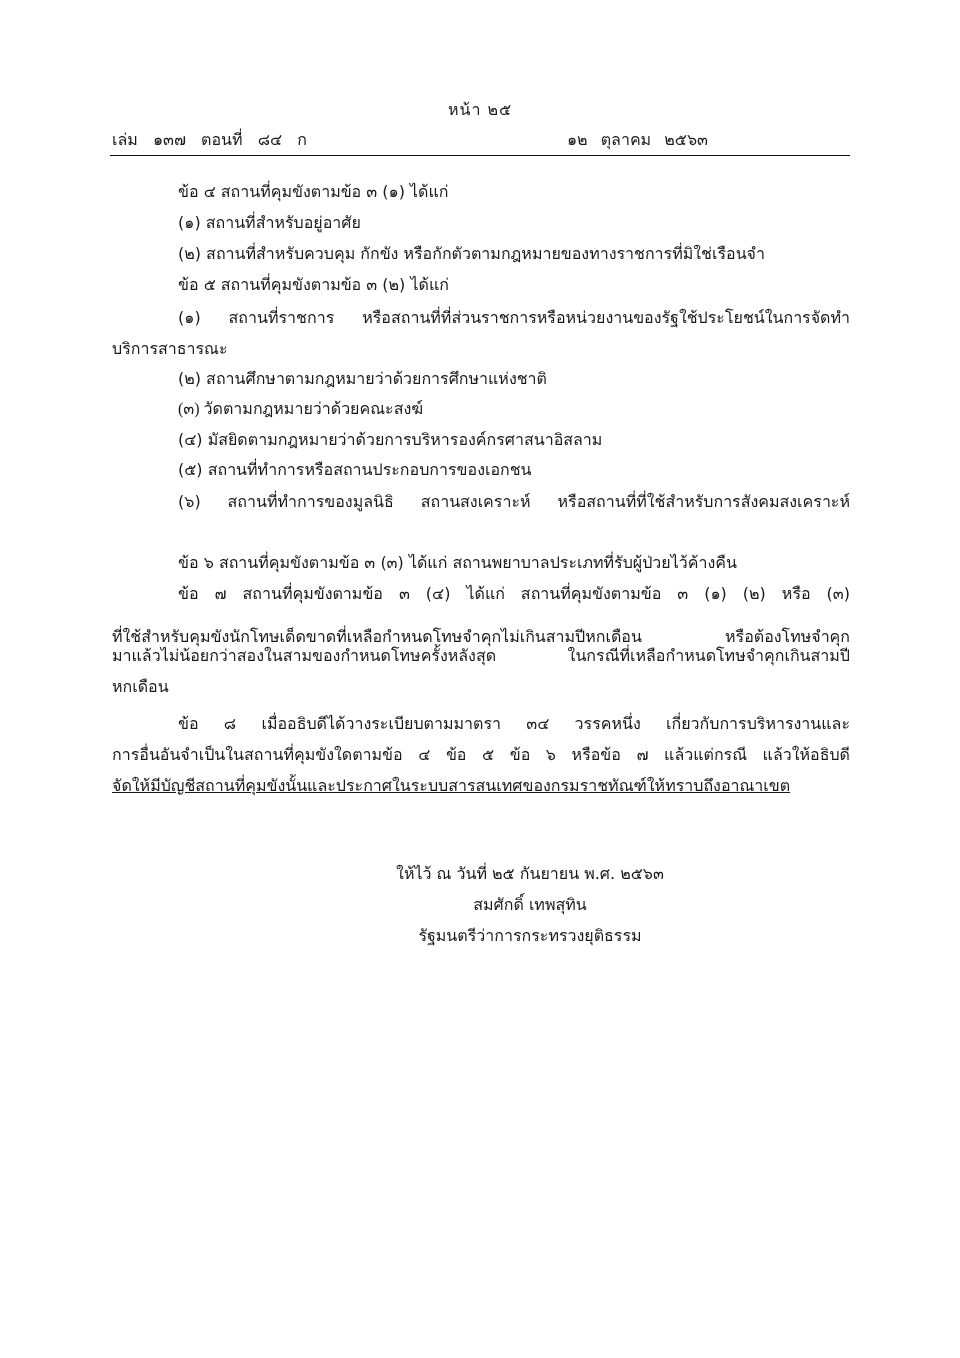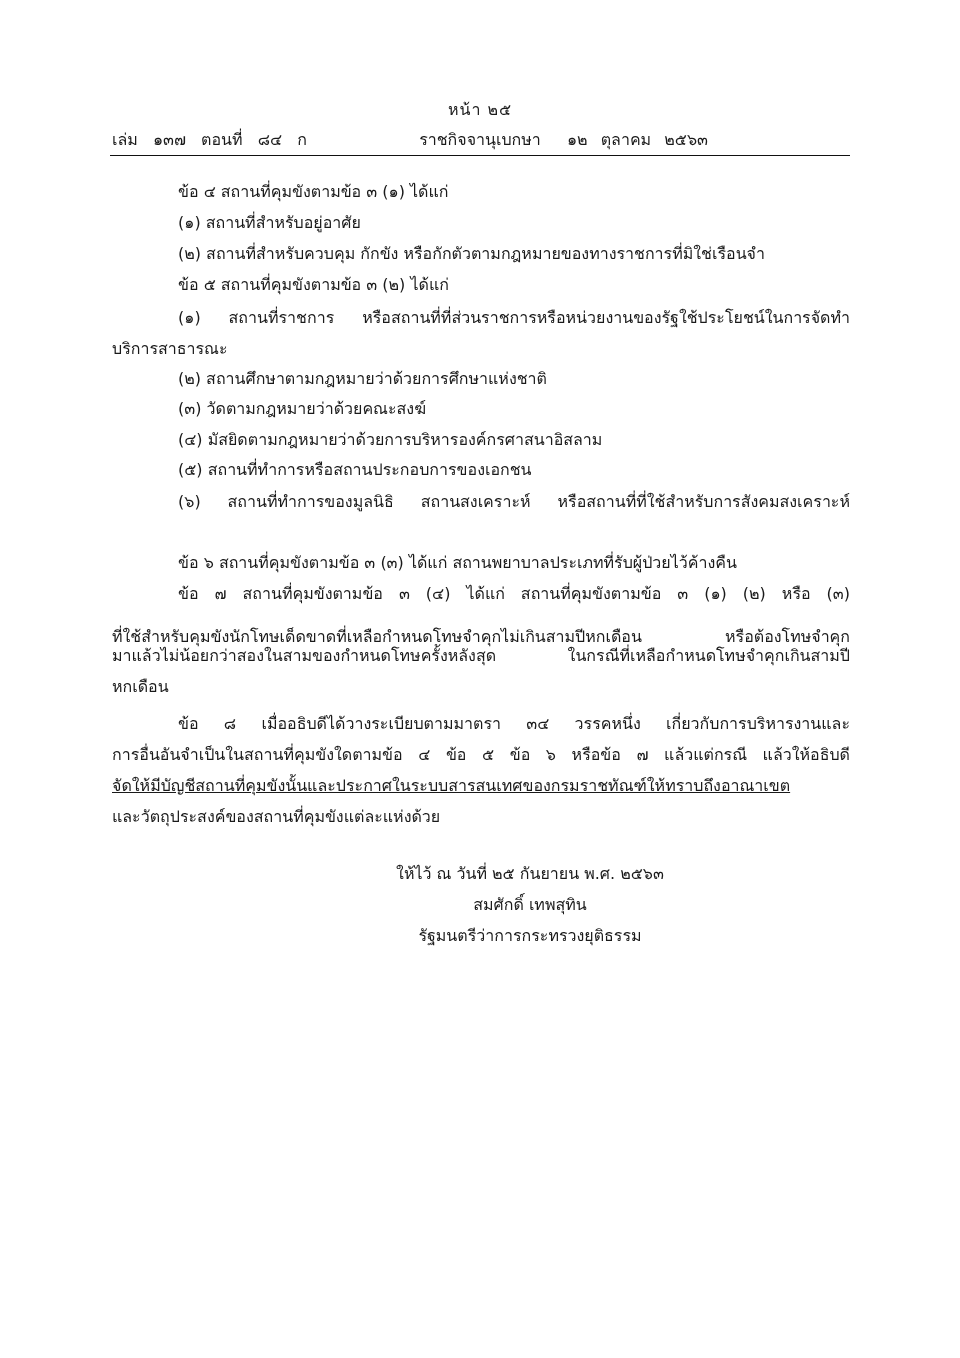--- a/index.html
+++ b/index.html
@@ -64,43 +64,41 @@
     }
   </style>
 </head>
 <body>
 
 <div class="page">
 
   <div class="abs page-no">หน้า   ๒๕</div>
 
   <div class="abs hdr-left">เล่ม   ๑๓๗   ตอนที่   ๘๔   ก</div>
-  <div class="abs hdr-center">ราชกิจจานุเบกษา</div>
   <div class="abs hdr-right">๑๒   ตุลาคม   ๒๕๖๓</div>
 
   <div class="rule"></div>
 
   <div class="body-line" style="left:178px; top:182px;">ข้อ   ๔  สถานที่คุมขังตามข้อ  ๓  (๑)  ได้แก่</div>
   <div class="body-line" style="left:178px; top:213px;">(๑)   สถานที่สำหรับอยู่อาศัย</div>
   <div class="body-line" style="left:178px; top:244px;">(๒)   สถานที่สำหรับควบคุม   กักขัง   หรือกักตัวตามกฎหมายของทางราชการที่มิใช่เรือนจำ</div>
   <div class="body-line" style="left:178px; top:275px;">ข้อ   ๕  สถานที่คุมขังตามข้อ  ๓  (๒)  ได้แก่</div>
   <div class="body-line justify" style="left:178px; width:672px; top:308px;">(๑)   สถานที่ราชการ   หรือสถานที่ที่ส่วนราชการหรือหน่วยงานของรัฐใช้ประโยชน์ในการจัดทำ</div>
   <div class="body-line" style="left:112px; top:339px;">บริการสาธารณะ</div>
   <div class="body-line" style="left:178px; top:369px;">(๒)   สถานศึกษาตามกฎหมายว่าด้วยการศึกษาแห่งชาติ</div>
-  <div class="body-line" style="left:178px; top:399px;">(๓)   วัดตามกฎหมายว่าด้วยคณะสงฆ์</div>
+  <div class="body-line" style="left:178px; top:399px;font-family:Liberation Serif, serif;">(๓)   วัดตามกฎหมายว่าด้วยคณะสงฆ์</div>
   <div class="body-line" style="left:178px; top:430px;">(๔)   มัสยิดตามกฎหมายว่าด้วยการบริหารองค์กรศาสนาอิสลาม</div>
   <div class="body-line" style="left:178px; top:460px;">(๕)   สถานที่ทำการหรือสถานประกอบการของเอกชน</div>
   <div class="body-line justify" style="left:178px; width:672px; top:492px;">(๖)   สถานที่ทำการของมูลนิธิ  สถานสงเคราะห์   หรือสถานที่ที่ใช้สำหรับการสังคมสงเคราะห์</div>
   <div class="body-line" style="left:178px; top:553px;">ข้อ   ๖  สถานที่คุมขังตามข้อ  ๓  (๓)  ได้แก่  สถานพยาบาลประเภทที่รับผู้ป่วยไว้ค้างคืน</div>
   <div class="body-line justify" style="left:178px; width:672px; top:584px;">ข้อ   ๗  สถานที่คุมขังตามข้อ  ๓  (๔)  ได้แก่  สถานที่คุมขังตามข้อ  ๓  (๑)  (๒)  หรือ  (๓)</div>
   <div class="body-line justify" style="left:112px; width:738px; top:615px;margin-top:12px;">ที่ใช้สำหรับคุมขังนักโทษเด็ดขาดที่เหลือกำหนดโทษจำคุกไม่เกินสามปีหกเดือน   หรือต้องโทษจำคุก</div>
   <div class="body-line justify" style="left:112px; width:738px; top:646px;">มาแล้วไม่น้อยกว่าสองในสามของกำหนดโทษครั้งหลังสุด   ในกรณีที่เหลือกำหนดโทษจำคุกเกินสามปี</div>
   <div class="body-line" style="left:112px; top:677px;">หกเดือน</div>
   <div class="body-line justify" style="left:178px; width:672px; top:714px;">ข้อ   ๘  เมื่ออธิบดีได้วางระเบียบตามมาตรา  ๓๔  วรรคหนึ่ง  เกี่ยวกับการบริหารงานและ</div>
   <div class="body-line justify" style="left:112px; width:738px; top:745px;">การอื่นอันจำเป็นในสถานที่คุมขังใดตามข้อ  ๔  ข้อ  ๕  ข้อ  ๖  หรือข้อ  ๗  แล้วแต่กรณี  แล้วให้อธิบดี</div>
   <div class="body-line justify" style="left:112px; width:738px; top:776px;text-decoration:underline;">จัดให้มีบัญชีสถานที่คุมขังนั้นและประกาศในระบบสารสนเทศของกรมราชทัณฑ์ให้ทราบถึงอาณาเขต</div>
-  <div class="body-line" style="left:112px; top:807px;">และวัตถุประสงค์ของสถานที่คุมขังแต่ละแห่งด้วย</div>
 
   <div class="sig" style="top:864px;">ให้ไว้   ณ   วันที่   ๒๕   กันยายน   พ.ศ.   ๒๕๖๓</div>
   <div class="sig" style="top:895px;">สมศักดิ์   เทพสุทิน</div>
   <div class="sig" style="top:926px;">รัฐมนตรีว่าการกระทรวงยุติธรรม</div>
 
 </div>
 
 </body></html>

